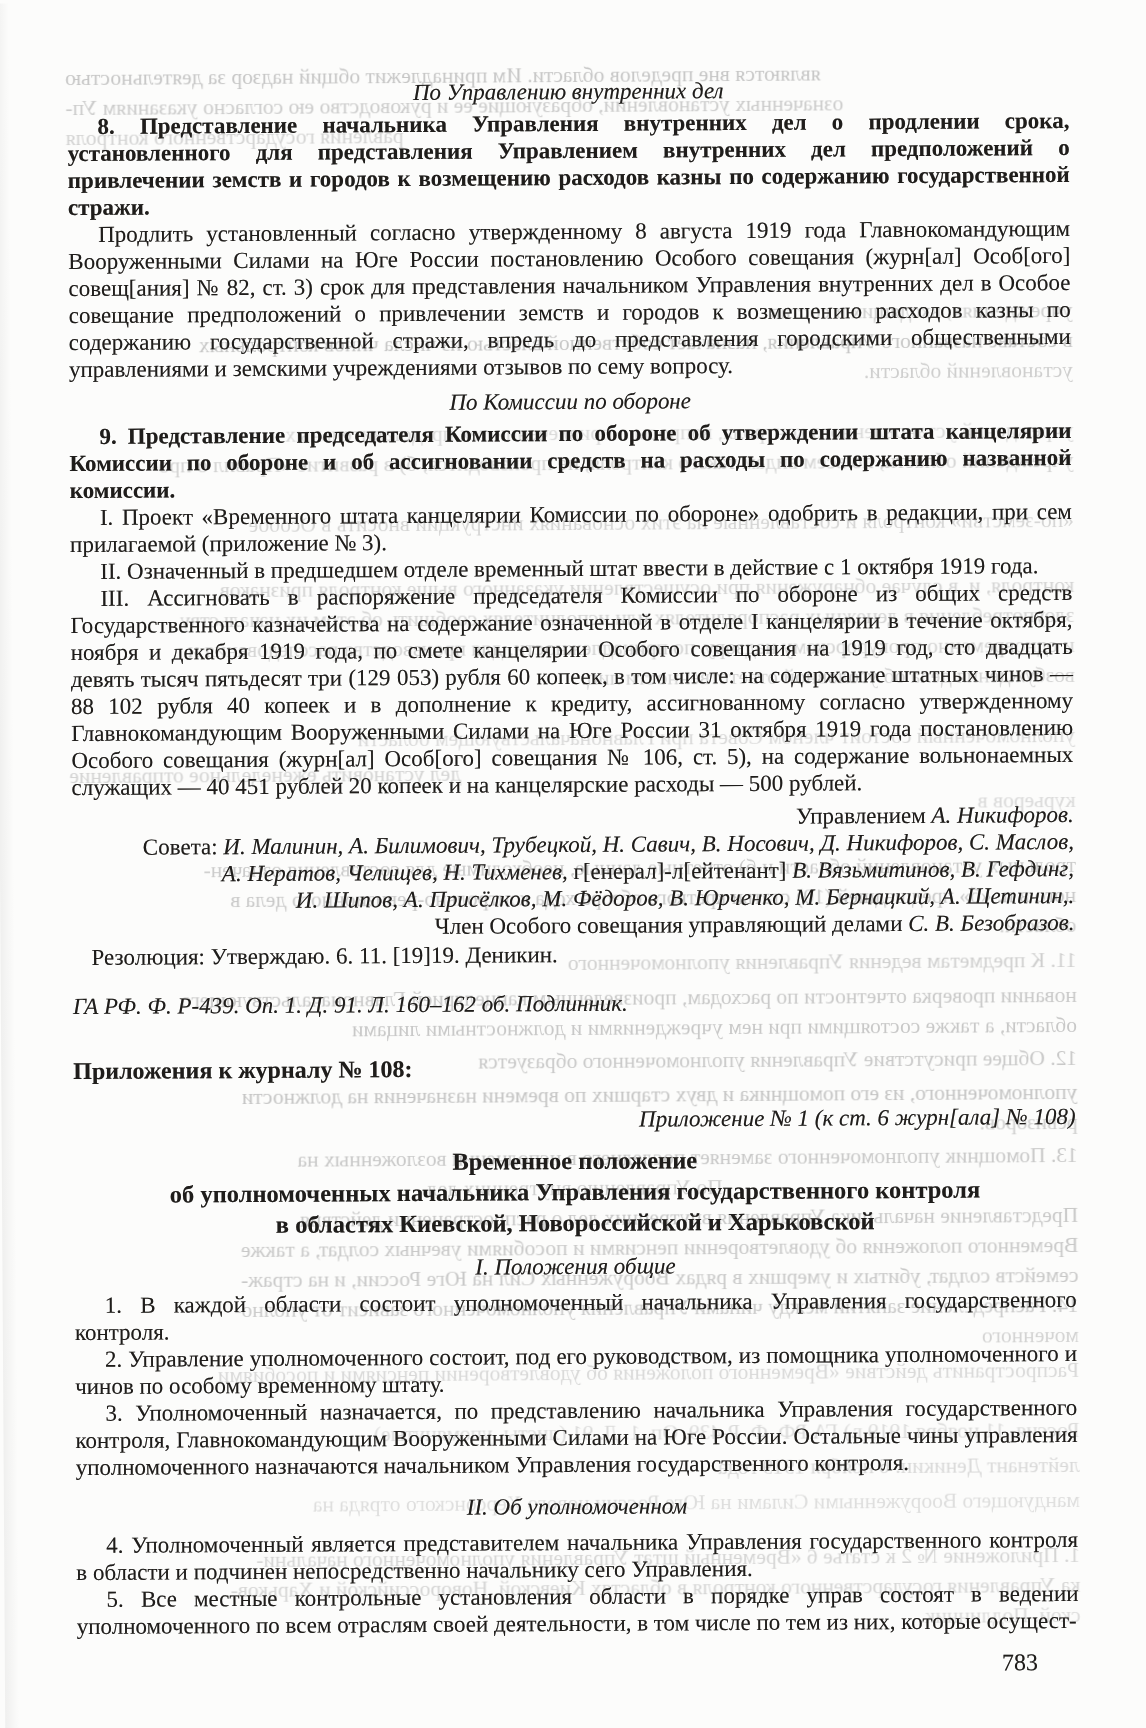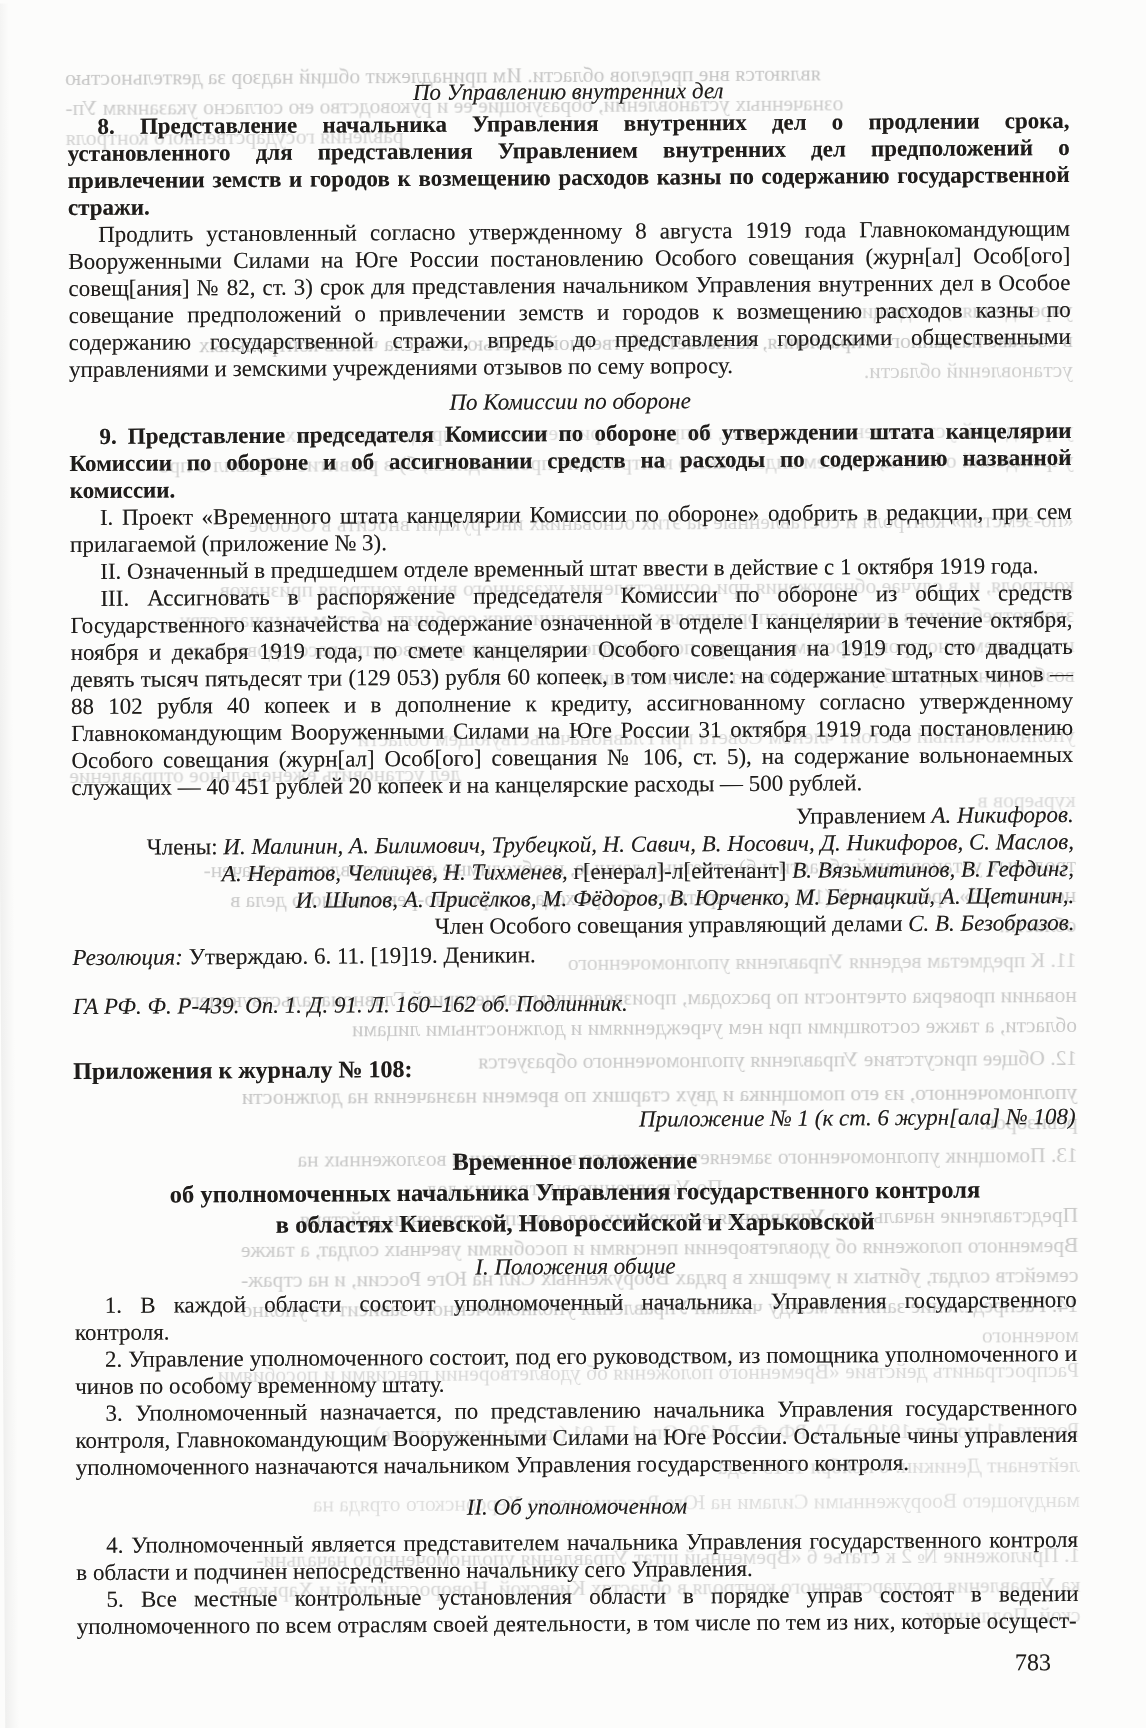--- a/index.html
+++ b/index.html
@@ -49,39 +49,39 @@
   .indent{text-indent:30px;}
   .bold{font-weight:bold;}
   .it{font-style:italic;}
   .rm{font-style:normal;}
   .sec-head{
     text-align:center;font-style:italic;margin:8px 0 5px 0;
   }
   .sig{text-align:right;margin:0;}
   .sig-first{margin-top:6px;}
   .res-line{margin-top:2px;text-align:left;}
-  .res-line .res-label{font-style:italic;}
+  .res-line .res-label{margin-left:19px;}
   .archive{
     font-style:italic;margin-top:22px;text-align:left;
   }
   .appendices-head{
     font-weight:bold;font-size:24px;margin-top:38px;text-align:left;
   }
   .appendix-ref{
     font-style:italic;text-align:right;margin-top:24px;
   }
   .title-block{
     font-weight:bold;font-size:24.5px;line-height:31px;
     text-align:center;margin-top:12px;
   }
   .ch-head{
     text-align:center;font-style:italic;margin:15px 0 9px 0;
   }
   .pagenum{
-    position:absolute;top:1652px;right:100px;z-index:1;
+    position:absolute;top:1652px;right:113px;z-index:1;
     font-size:24px;
   }
   
   .content,.pagenum{text-shadow:0 0 0.5px rgba(30,28,25,0.45);}
 </style>
 </head>
 <body>
 
 <div class="scan">
 
@@ -136,21 +136,21 @@
 
     <div class="sec-head">По Комиссии по обороне</div>
 
     <p class="bold indent">9. Представление председателя Комиссии по обороне об утверждении штата канцелярии Комиссии по обороне и об ассигновании средств на расходы по содержанию названной комиссии.</p>
     <p class="indent">I. Проект «Временного штата канцелярии Комиссии по обороне» одобрить в редакции, при сем прилагаемой (приложение № 3).</p>
     <p class="indent">II. Означенный в предшедшем отделе временный штат ввести в действие с 1 октября 1919 года.</p>
     <p class="indent">III. Ассигновать в распоряжение председателя Комиссии по обороне из общих средств Государственного казначейства на содержание означенной в отделе I канцелярии в течение октября, ноября и декабря 1919 года, по смете канцелярии Особого совещания на 1919 год, сто двадцать девять тысяч пятьдесят три (129 053) рубля 60 копеек, в том числе: на содержание штатных чинов — 88 102 рубля 40 копеек и в дополнение к кредиту, ассигнованному согласно утвержденному Главнокомандующим Вооруженными Силами на Юге России 31 октября 1919 года постановлению Особого совещания (журн[ал] Особ[ого] совещания № 106, ст. 5), на содержание вольнонаемных служащих — 40 451 рублей 20 копеек и на канцелярские расходы — 500 рублей.</p>
 
     <div class="sig sig-first"><span class="rm">Управлением</span> <span class="it">А. Никифоров.</span></div>
 
-    <div class="sig"><span class="rm">Члены:</span> <span class="it">И. Малинин, А. Билимович, Трубецкой, Н. Савич, В. Носович, Д. Никифоров, С. Маслов,</span></div>
+    <div class="sig"><span class="rm">Совета:</span> <span class="it">И. Малинин, А. Билимович, Трубецкой, Н. Савич, В. Носович, Д. Никифоров, С. Маслов,</span></div>
     <div class="sig"><span class="it">А. Нератов, Челищев, Н. Тихменев,</span> <span class="rm">г[енерал]-л[ейтенант]</span> <span class="it">В. Вязьмитинов, В. Гефдинг,</span></div>
     <div class="sig it">И. Шипов, А. Присёлков, М. Фёдоров, В. Юрченко, М. Бернацкий, А. Щетинин,.</div>
     <div class="sig"><span class="rm">Член Особого совещания управляющий делами</span> <span class="it">С. В. Безобразов.</span></div>
 
     <div class="res-line"><span class="res-label">Резолюция:</span> <span class="rm">Утверждаю. 6. 11. [19]19. Деникин.</span></div>
 
     <div class="archive">ГА РФ. Ф. Р-439. Оп. 1. Д. 91. Л. 160–162 об. Подлинник.</div>
 
     <div class="appendices-head">Приложения к журналу № 108:</div>
 

